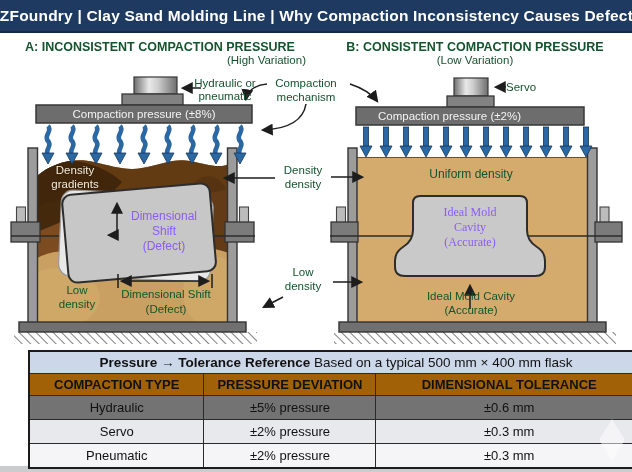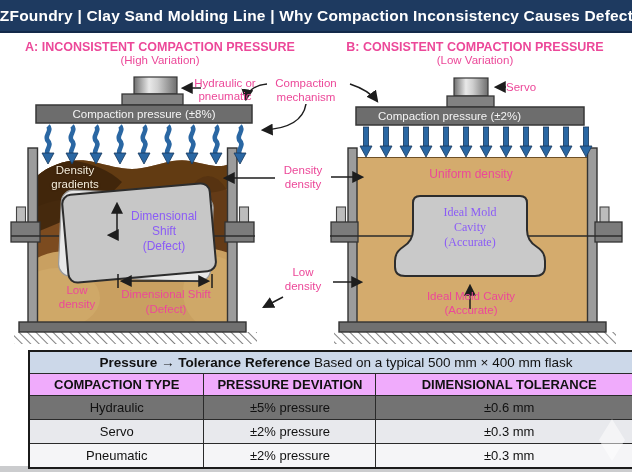--- a/index.html
+++ b/index.html
@@ -2,32 +2,32 @@
 <html><head>
 <meta charset="utf-8">
 <style>
   html,body{margin:0;padding:0;background:#ffffff;}
   .stage{position:relative;width:632px;height:472px;background:#fff;overflow:hidden;
          font-family:"Liberation Sans",sans-serif;color:#111;}
   .hdr{position:absolute;top:0;left:0;width:632px;height:31px;background:#1e3a60;
        border-bottom:2px solid #13294a;display:flex;align-items:center;justify-content:center;z-index:3;}
   .hdr span{color:#fff;font-weight:bold;font-size:15.5px;letter-spacing:.2px;white-space:nowrap;}
   svg.diag{position:absolute;left:0;top:0;z-index:1;}
-  .lbl{position:absolute;z-index:2;font-size:11.5px;line-height:13.5px;text-align:center;color:#ec4899;}
+  .lbl{position:absolute;z-index:2;font-size:11.5px;line-height:13.5px;text-align:center;color:#14532d;}
   .ttl{font-weight:bold;font-size:12.5px;line-height:13px;}
   .sub{font-size:11.5px;}
   .white{color:#f4ecda;text-shadow:0 0 2px rgba(40,20,5,.8);}
   .barlbl{color:#f4f4f4;font-size:11.5px;display:flex;align-items:center;justify-content:center;z-index:2;position:absolute;}
   .cavtxt{font-size:12px;line-height:15px;color:#8b5cf6;}
   
   .reftab{position:absolute;left:8px;top:350px;width:616px;z-index:2;border-collapse:collapse;
           border:2px solid #1b1b1b;font-size:13px;margin-left:20px;}
   .reftab td,.reftab th{border:1.5px solid #2a2a2a;text-align:center;padding:0;height:23px;}
   .reftab .titlerow td{background:#ccd8e9;font-size:13.5px;height:21px;}
-  .reftab th{background:#f0abfc;font-weight:bold;font-size:13px;height:21px;}
+  .reftab th{background:#a16207;font-weight:bold;font-size:13px;height:21px;}
   .reftab .r0 td{background:#737373;}
   .reftab .r1 td{background:#e8e9ed;}
   .reftab .r2 td{background:#f5f5f7;}
   .bstrip{position:absolute;left:0;top:466px;width:632px;height:6px;background:#cbccce;z-index:0;}
   .wmark{position:absolute;left:599px;top:419px;width:26px;height:42px;background:#fff;opacity:.5;
          clip-path:polygon(50% 0,100% 50%,50% 100%,0 50%);z-index:4;}
 </style>
 </head>
 <body>
 
@@ -182,21 +182,21 @@
       <path d="M350,84 C362,88 371,93 377,101" marker-end="url(#ah)"></path>
       <path d="M306,104 C303,122 286,129 263,130" marker-end="url(#ah)"></path>
       <path d="M275,178 H225" marker-end="url(#ah)"></path>
       <path d="M331,177 H362" marker-end="url(#ah)"></path>
       <path d="M333,282 H361" marker-end="url(#ah)"></path>
       <path d="M283,297 L264,307" marker-end="url(#ah)"></path>
     </g>
   </svg>
 
   <div class="lbl ttl" style="left:14px;top:41px;width:292px;">A: INCONSISTENT COMPACTION PRESSURE</div>
-  <div class="lbl sub" style="left:14px;top:54px;width:292px;">(High Variation)</div>
+  <div class="lbl sub" style="left:14px;top:54px;width:292px;text-align:right;">(High Variation)</div>
   <div class="lbl ttl" style="left:330px;top:41px;width:290px;">B: CONSISTENT COMPACTION PRESSURE</div>
   <div class="lbl sub" style="left:330px;top:54px;width:290px;">(Low Variation)</div>
 
   <div class="lbl" style="left:260px;top:77px;width:92px;">
     <span>Compaction</span><br>
     <span>mechanism</span>
   </div>
   <div class="lbl" style="left:185px;top:77px;width:80px;line-height:12.5px;">
     <span>Hydraulic or</span><br>
     <span>pneumatic</span>

